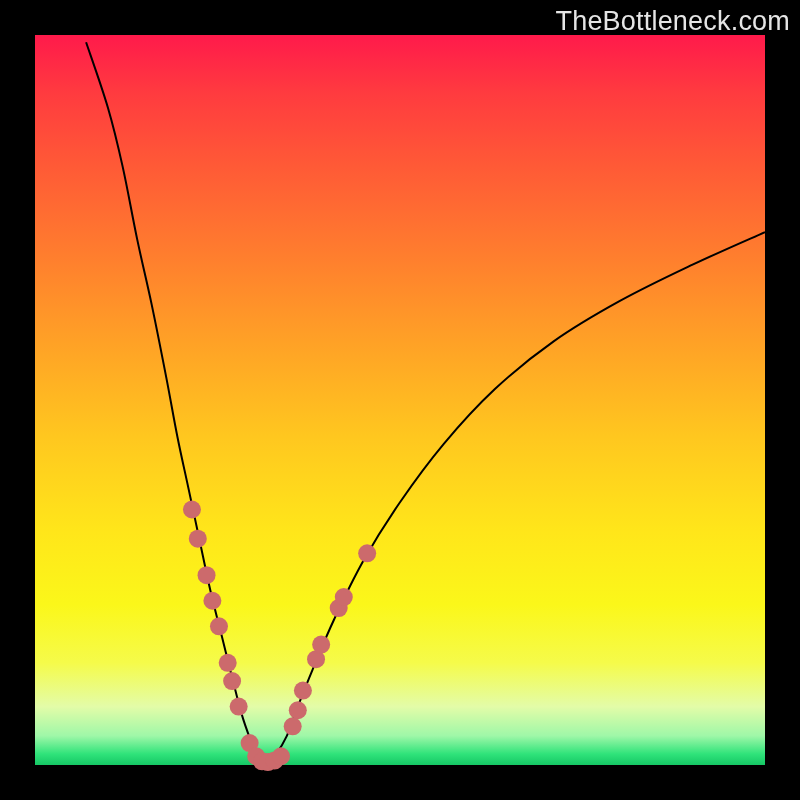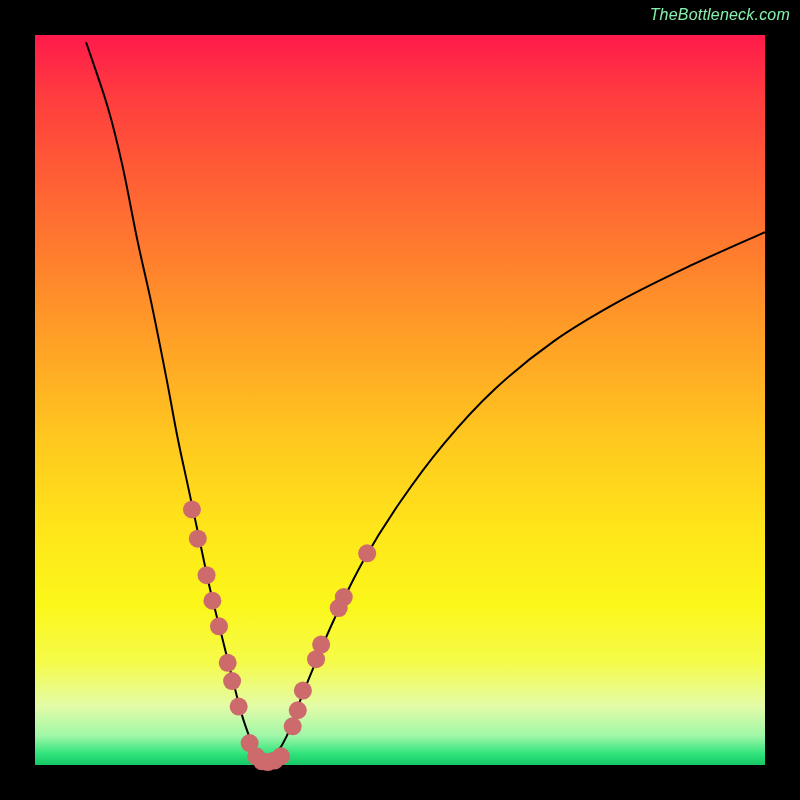--- a/index.html
+++ b/index.html
@@ -36,26 +36,25 @@
       #e3fca8 92%,
       #9ff7a8 96%,
       #2fe37a 98.5%,
       #16c765 100%
     );
   }
   .watermark {
     position: absolute;
     top: 6px;
     right: 10px;
-    color: #86efac;
-    font-size: 16px;
+    color: #e5e5e5;
+    font-size: 27px;
     font-weight: 500;
     letter-spacing: 0.2px;
     pointer-events: none;
-    font-style: italic;
   }
   svg.curve {
     position: absolute;
     left: 0; top: 0;
     width: 730px; height: 730px;
     overflow: visible;
   }
   .curve path {
     fill: none;
     stroke: #000;

